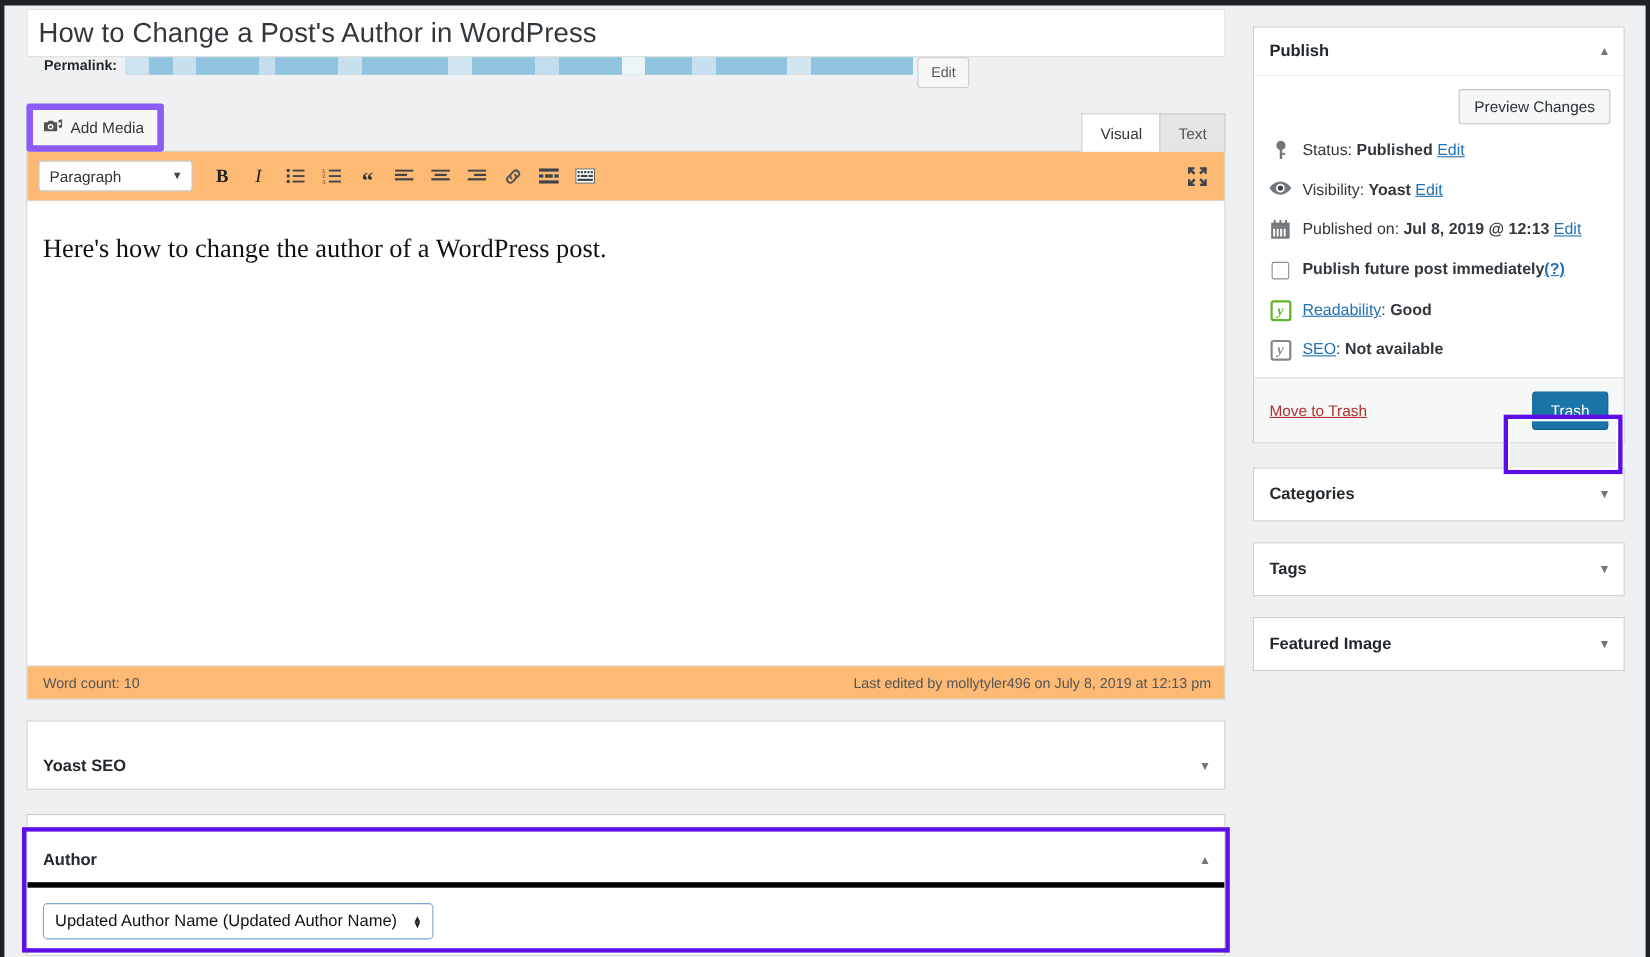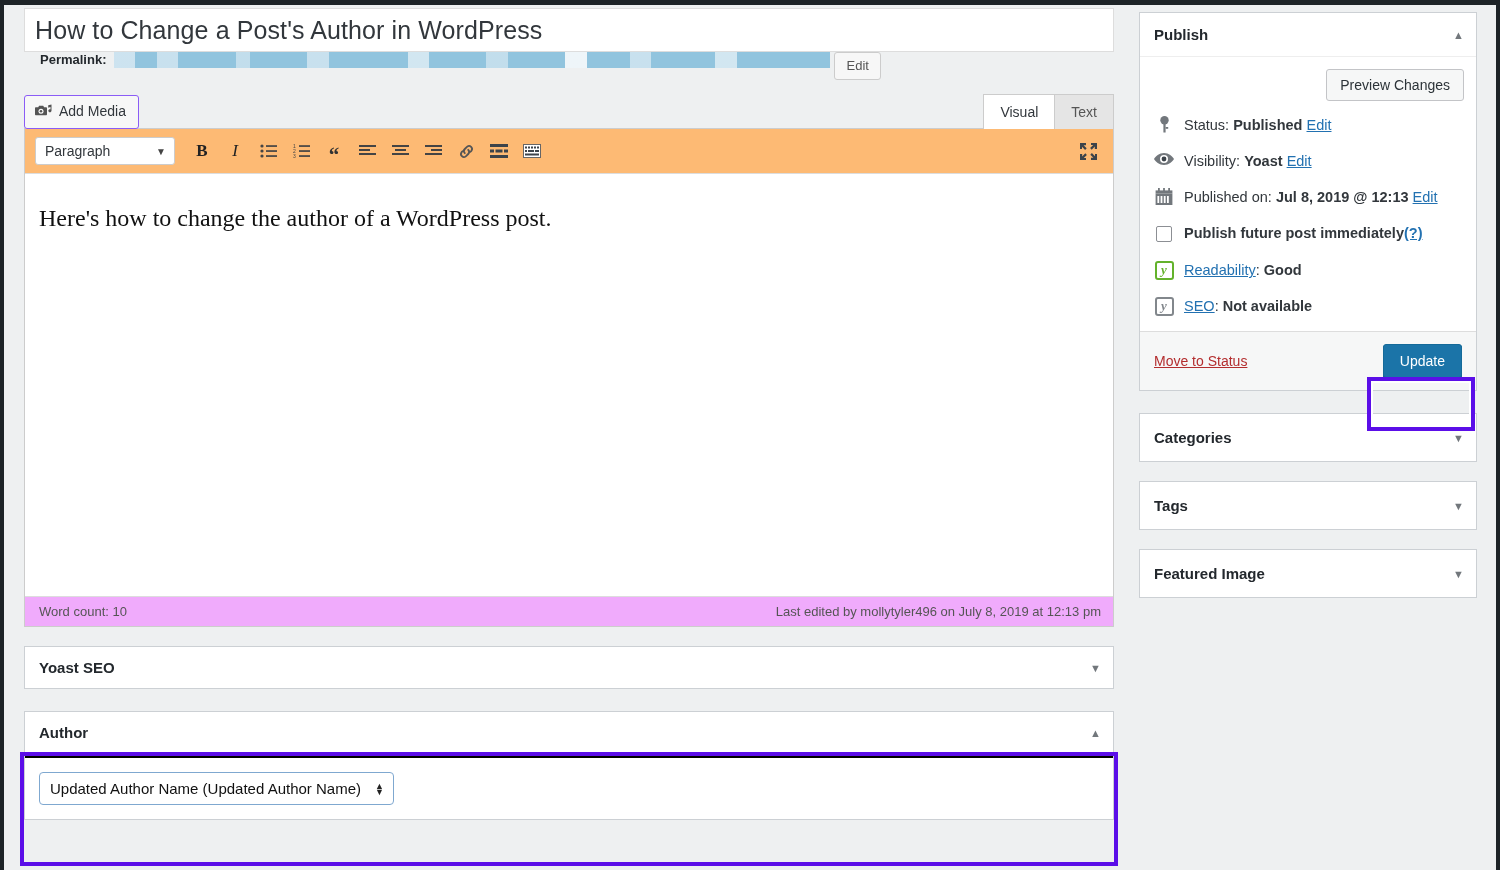--- a/index.html
+++ b/index.html
@@ -53,23 +53,23 @@
     opacity:.95;
   }
   .btn-small {
     background:#f7f7f7; border:1px solid #ccc; border-radius:3px;
     font-size:13px; color:#555; padding:5px 11px; cursor:pointer; line-height:1.2;
   }
 
   
   .media-row { display:flex; align-items:flex-end; justify-content:space-between; }
   .btn-media {
-    background:#f7f7f7; border:1px solid #8b5cf6; border-radius:3px;
+    background:#f7f7f7; border:6px solid #8b5cf6; border-radius:3px;
     font-size:14px; color:#32373c; padding:7px 12px 7px 10px;
-    display:inline-flex; align-items:flex-start; gap:7px; cursor:pointer;
+    display:inline-flex; align-items:center; gap:7px; cursor:pointer;
   }
   .tabs { display:flex; align-items:flex-end;margin-left:42px; }
   .tab {
     border:1px solid #ccc; border-bottom:none; padding:8px 16px;
     font-size:14px; color:#555; background:#e5e5e5; cursor:pointer; line-height:1.3;
   }
   .tab.active { background:#fff; color:#32373c; }
   .tab + .tab { margin-left:-1px; }
 
   
@@ -93,30 +93,30 @@
     width:30px; height:28px; display:flex; align-items:center; justify-content:center;
     cursor:pointer; border-radius:2px; color:#555;
   }
   .tb-spacer { flex:1; }
 
   .editor-body { height:422px; padding:26px 12px 0 14px; background:#fff; }
   .editor-text {
     font-family:"Liberation Serif", serif; font-size:24px; color:#111; line-height:1.5;
   }
   .editor-footer {
-    border-top:1px solid #ddd; background:#f0abfc; height:30px;
+    border-top:1px solid #ddd; background:#fdba74; height:30px;
     display:flex; align-items:center; justify-content:space-between;
     padding:0 12px 0 14px; font-size:13px; color:#555;
   }
 
   
   .metabox { background:#fff; border:1px solid #ccd0d4; margin-top:19px; }
   .metabox-head {
     display:flex; align-items:center; justify-content:space-between;
-    padding:12px 12px 12px 14px; cursor:pointer;
+    padding:12px 12px 12px 14px; cursor:pointer;margin-top:20px;
   }
   .metabox-title { font-size:15px; font-weight:bold; color:#23282d; }
   .toggle-arrow { color:#72777c; font-size:11px; }
   .metabox-body { border-top:5px solid #000000; padding:14px; }
 
   .author-select-wrap { position:relative; display:inline-block; }
   .author-select {
     appearance:none; -webkit-appearance:none;
     border:1px solid #7fa8d0; border-radius:4px; background:#fff;
     font-size:15px; color:#111; padding:7px 30px 7px 10px;
@@ -363,21 +363,21 @@
             <span>▼</span>
           </span>
         </span>
       </div>
     </div>
 
   </div>
 
   <div class="col-side">
 
-    <div class="metabox" style="margin-top:4px;">
+    <div class="metabox" style="margin-top:16px;">
       <div class="pub-head">
         <span class="metabox-title">Publish</span>
         <span class="toggle-arrow">▲</span>
       </div>
 
       <div class="pub-body">
         <div class="preview-row">
           <button class="btn-preview">Preview Changes</button>
         </div>
 
@@ -458,22 +458,22 @@
           <span class="pub-ico">
             <span class="yo-badge yo-gray">y</span>
           </span>
           <span>
             <a class="lnk">SEO</a><span>: </span><b>Not available</b>
           </span>
         </div>
       </div>
 
       <div class="pub-actions">
-        <a class="trash">Move to Status</a>
-        <button class="btn-update">Update</button>
+        <a class="trash">Move to Trash</a>
+        <button class="btn-update">Trash</button>
       </div>
     </div>
 
     <div class="metabox" style="margin-top:22px;">
       <div class="side-box-head">
         <span class="metabox-title">Categories</span>
         <span class="toggle-arrow">▼</span>
       </div>
     </div>
 

